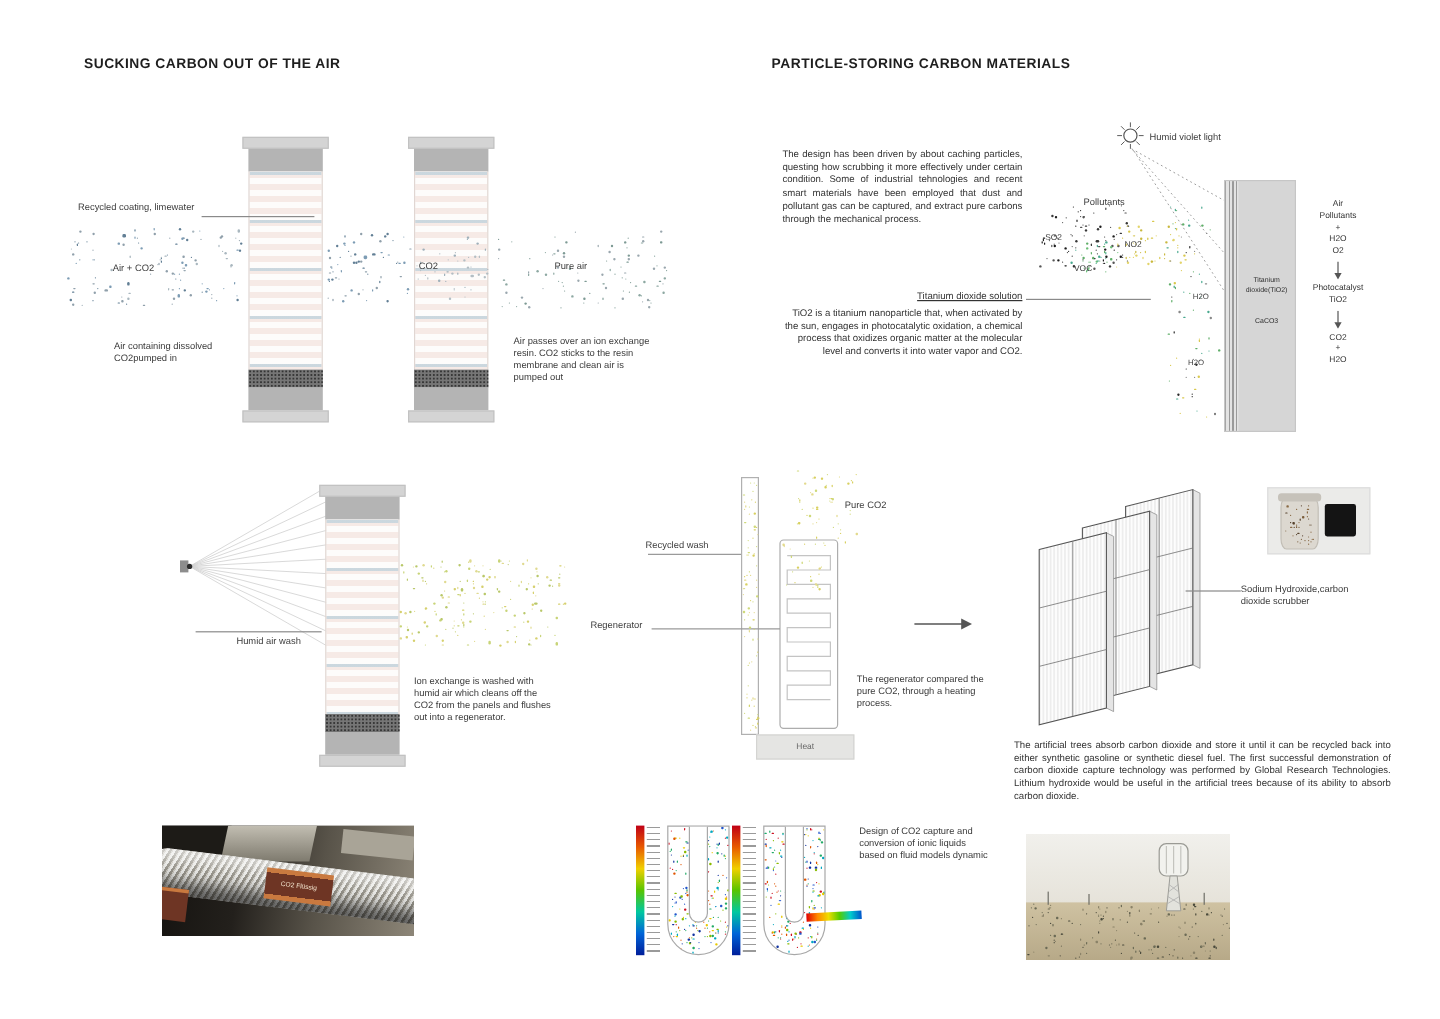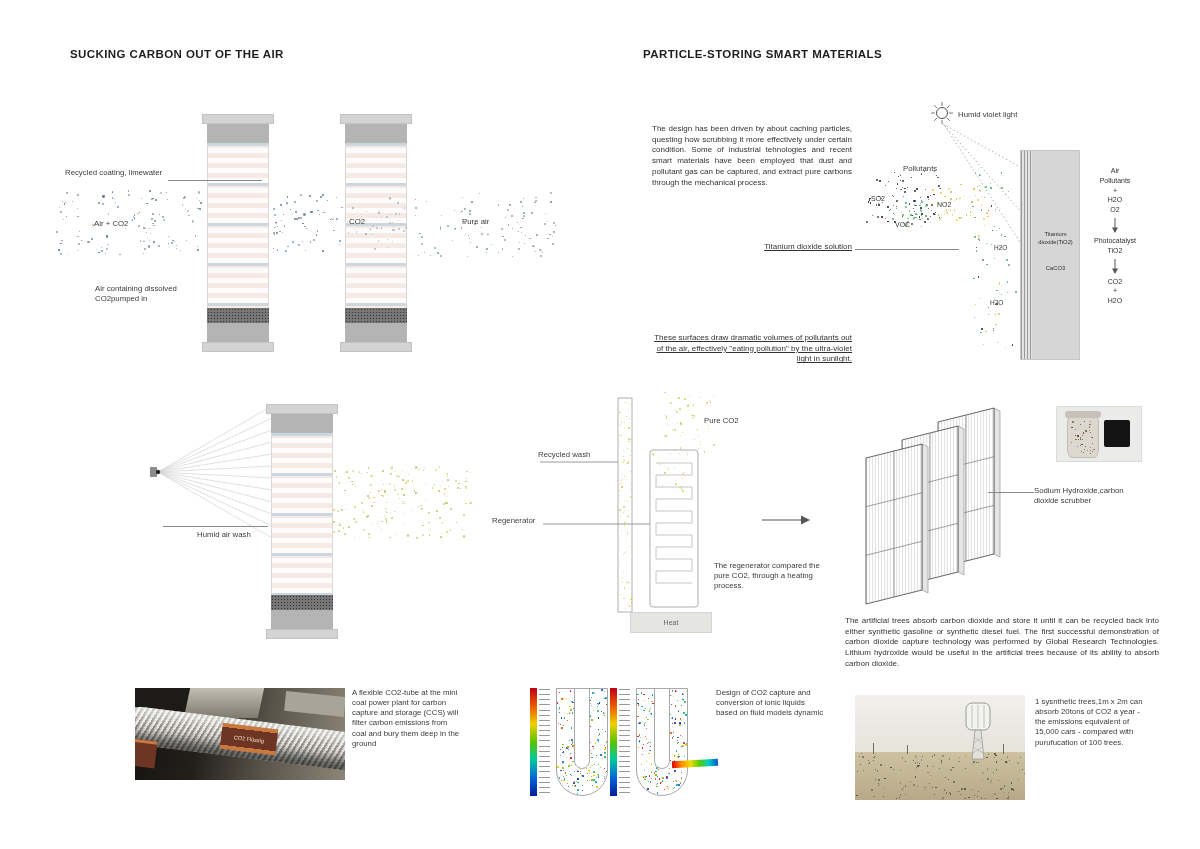--- a/index.html
+++ b/index.html
@@ -77,21 +77,21 @@
     border-radius:0 0 8px 8px;box-sizing:border-box}
   .cfd-streak{position:absolute;left:62px;top:74px;width:46px;height:7px;transform:rotate(-3deg);
     background:linear-gradient(90deg,#e00000,#ff8800,#eedd00,#55cc00,#00cccc,#0055cc)}
 </style>
 </head>
 <body>
 
 <div id="canvas">
 
   <div class="title" style="left:70px;top:48px">SUCKING CARBON OUT OF THE AIR</div>
-  <div class="title" style="left:643px;top:48px">PARTICLE-STORING SMART MATERIALS</div>
+  <div class="title" style="left:643px;top:48px">PARTICLE-STORING CARBON MATERIALS</div>
 
   <div class="tower" style="left:202px;top:114px">
     <div class="t-cap"></div>
     <div class="t-block"></div>
     <div class="t-body"></div>
     <div class="t-dark"></div>
     <div class="t-block"></div>
     <div class="t-cap"></div>
   </div>
 
@@ -425,20 +425,21 @@
       <i style="left:95.3px;top:11.6px;width:2.0px;height:2.0px;background:#7d9a94"></i>
     </div>
 
   <div class="lbl" style="left:65px;top:168px">Recycled coating, limewater</div>
   <div class="hline" style="left:168px;top:180px;width:94px"></div>
   <div class="lbl" style="left:94px;top:219px">Air + CO2</div>
   <div class="lbl" style="left:349px;top:217px">CO2</div>
   <div class="lbl" style="left:462px;top:217px">Pure air</div>
 
   <div class="cap" style="left:95px;top:284px;width:95px">Air containing dissolved CO2pumped in</div>
+  <div class="cap" style="left:428px;top:280px;width:122px">Air passes over an ion exchange resin. CO2 sticks to the resin membrane and clean air is pumped out</div>
 
   <svg class="abs" style="left:150px;top:400px" width="130" height="150">
     <g stroke="#d2d2d2" stroke-width="0.7">
       <line x1="8" y1="72" x2="122" y2="6"></line>
         <line x1="8" y1="72" x2="122" y2="18"></line>
       <line x1="8" y1="72" x2="122" y2="30"></line>
         <line x1="8" y1="72" x2="122" y2="42"></line>
       <line x1="8" y1="72" x2="122" y2="54"></line>
         <line x1="8" y1="72" x2="122" y2="66"></line>
       <line x1="8" y1="72" x2="122" y2="78"></line>
@@ -629,20 +630,21 @@
       <i style="left:95.6px;top:68.2px;width:1.8px;height:1.8px;background:#d6d06e"></i>
       <i style="left:103.2px;top:52.1px;width:1.0px;height:1.0px;background:#c8d478"></i>
       <i style="left:137.1px;top:35.8px;width:1.9px;height:1.9px;background:#d6d06e"></i>
       <i style="left:60.5px;top:17.7px;width:1.6px;height:1.6px;background:#d6d06e"></i>
       <i style="left:98.9px;top:21.0px;width:1.5px;height:1.5px;background:#c8d478"></i>
       <i style="left:45.5px;top:60.0px;width:0.9px;height:0.9px;background:#c8d478"></i>
     </div>
 
   <div class="hline" style="left:163px;top:526px;width:105px"></div>
   <div class="lbl" style="left:197px;top:530px">Humid air wash</div>
+  <div class="cap" style="left:345px;top:563px;width:115px">Ion exchange is washed with humid air which cleans off the CO2 from the panels and flushes out into a regenerator.</div>
 
   <svg class="abs" style="left:490px;top:385px" width="335" height="265">
 
     <line x1="50" y1="77" x2="128" y2="77" stroke="#9a9a9a" stroke-width="1"></line>
 
     <rect x="128" y="13" width="14" height="214" fill="none" stroke="#b0b0b0" stroke-width="1"></rect>
 
     <rect x="160" y="65" width="48" height="157" rx="3" fill="#fff" stroke="#adadad" stroke-width="1"></rect>
     <path d="M166,78 h36 v12 h-36 v12 h36 v12 h-36 v12 h36 v12 h-36 v12 h36 v12 h-36 v12 h36 v12 h-36 v12 h36" fill="none" stroke="#c4c4c4" stroke-width="1"></path>
 
@@ -1135,21 +1137,21 @@
       <div>CO2</div>
       <div>+</div>
       <div>H2O</div>
     </div>
   </div>
 
   <div class="para right" style="left:650px;top:242px;width:202px">
     <span class="underline">Titanium dioxide solution</span>
   </div>
   <div class="hline" style="left:855px;top:249px;width:104px"></div>
-  <div class="para right underline" style="left:650px;top:333px;width:202px">These surfaces draw dramatic volumes of pollutants out of the air, effectively "eating pollution" by the ultra-violet light in sunlight.</div>
+  <div class="para right" style="left:650px;top:256px;width:202px">TiO2 is a titanium nanoparticle that, when activated by the sun, engages in photocatalytic oxidation, a chemical process that oxidizes organic matter at the molecular level and converts it into water vapor and CO2.</div>
 
   <svg class="abs" style="left:856px;top:402px" width="170" height="215">
     <defs>
       <pattern id="ph" width="3" height="4" patternUnits="userSpaceOnUse">
         <rect width="3" height="4" fill="#fdfdfd"></rect>
         <line x1="1.5" y1="0" x2="1.5" y2="4" stroke="#dadada" stroke-width="0.7"></line>
       </pattern>
     </defs>
 
     <polygon points="138,6 144,9 144,155 138,152" fill="#e5e5e5" stroke="#888" stroke-width="0.6"></polygon>
@@ -1226,21 +1228,20 @@
   <div class="photo hose">
     <div class="hose-machine2"></div>
     <div class="hose-machine1"></div>
     <div class="hose-machine3"></div>
     <div class="hose-tube"></div>
     <div class="hose-band2"></div>
     <div class="hose-band">
       <span>CO2 Flüssig</span>
     </div>
   </div>
-  <div class="cap" style="left:352px;top:688px;width:108px">A flexible CO2-tube at the mini coal power plant for carbon capture and storage (CCS) will filter carbon emissions from coal and bury them deep in the ground</div>
 
   <div class="cfd" style="left:530px;top:686px">
     <div class="cfd-legend"></div>
     <div class="cfd-ticks"></div>
     <div class="cfd-tube">
       <div data-dots="{&quot;n&quot;:260,&quot;seed&quot;:21,&quot;colors&quot;:[&quot;#cc1122&quot;,&quot;#e05500&quot;,&quot;#e8c800&quot;,&quot;#88bb00&quot;,&quot;#22aa66&quot;,&quot;#00a8c0&quot;,&quot;#2255cc&quot;,&quot;#1133a0&quot;],&quot;size&quot;:1.3}" style="left:0;top:0;width:52px;height:108px">
           <i style="left:22.5px;top:48.3px;width:1.2px;height:1.2px;background:#e8c800"></i>
           <i style="left:24.8px;top:96.3px;width:1.1px;height:1.1px;background:#2255cc"></i>
           <i style="left:23.0px;top:83.8px;width:1.1px;height:1.1px;background:#e05500"></i>
           <i style="left:31.9px;top:36.7px;width:1.8px;height:1.8px;background:#cc1122"></i>
@@ -1928,15 +1929,14 @@
       <polygon points="20,29 26,29 29,58 17,58" fill="#e2e2dc" stroke="#9a9a94" stroke-width="0.8"></polygon>
       <line x1="19" y1="36" x2="27" y2="42" stroke="#aaa" stroke-width="0.6"></line>
       <line x1="27" y1="36" x2="19" y2="42" stroke="#aaa" stroke-width="0.6"></line>
       <line x1="18" y1="46" x2="28" y2="52" stroke="#aaa" stroke-width="0.6"></line>
       <line x1="28" y1="46" x2="18" y2="52" stroke="#aaa" stroke-width="0.6"></line>
     </svg>
     <div class="pole" style="left:18px;top:48px;height:11px"></div>
     <div class="pole" style="left:52px;top:50px;height:9px"></div>
     <div class="pole" style="left:148px;top:49px;height:10px"></div>
   </div>
-  <div class="cap" style="left:1035px;top:697px;width:112px">1 sysnthetic trees,1m x 2m can absorb 20tons of CO2 a year - the emissions equivalent of 15,000 cars - compared with purufucation of 100 trees.</div>
 
 </div>
 
 </body></html>

